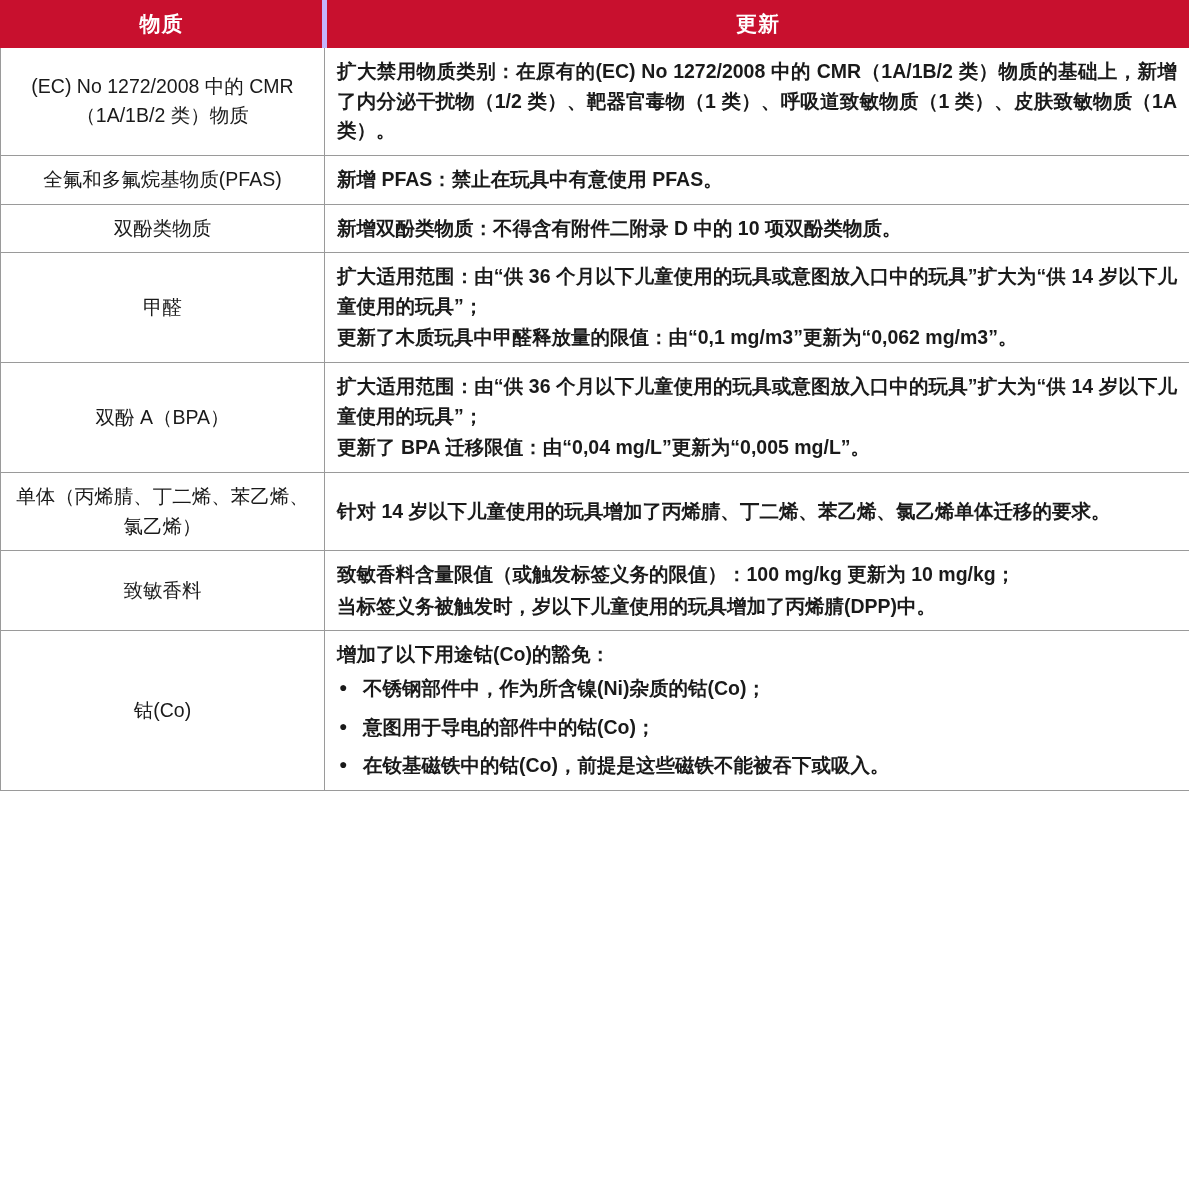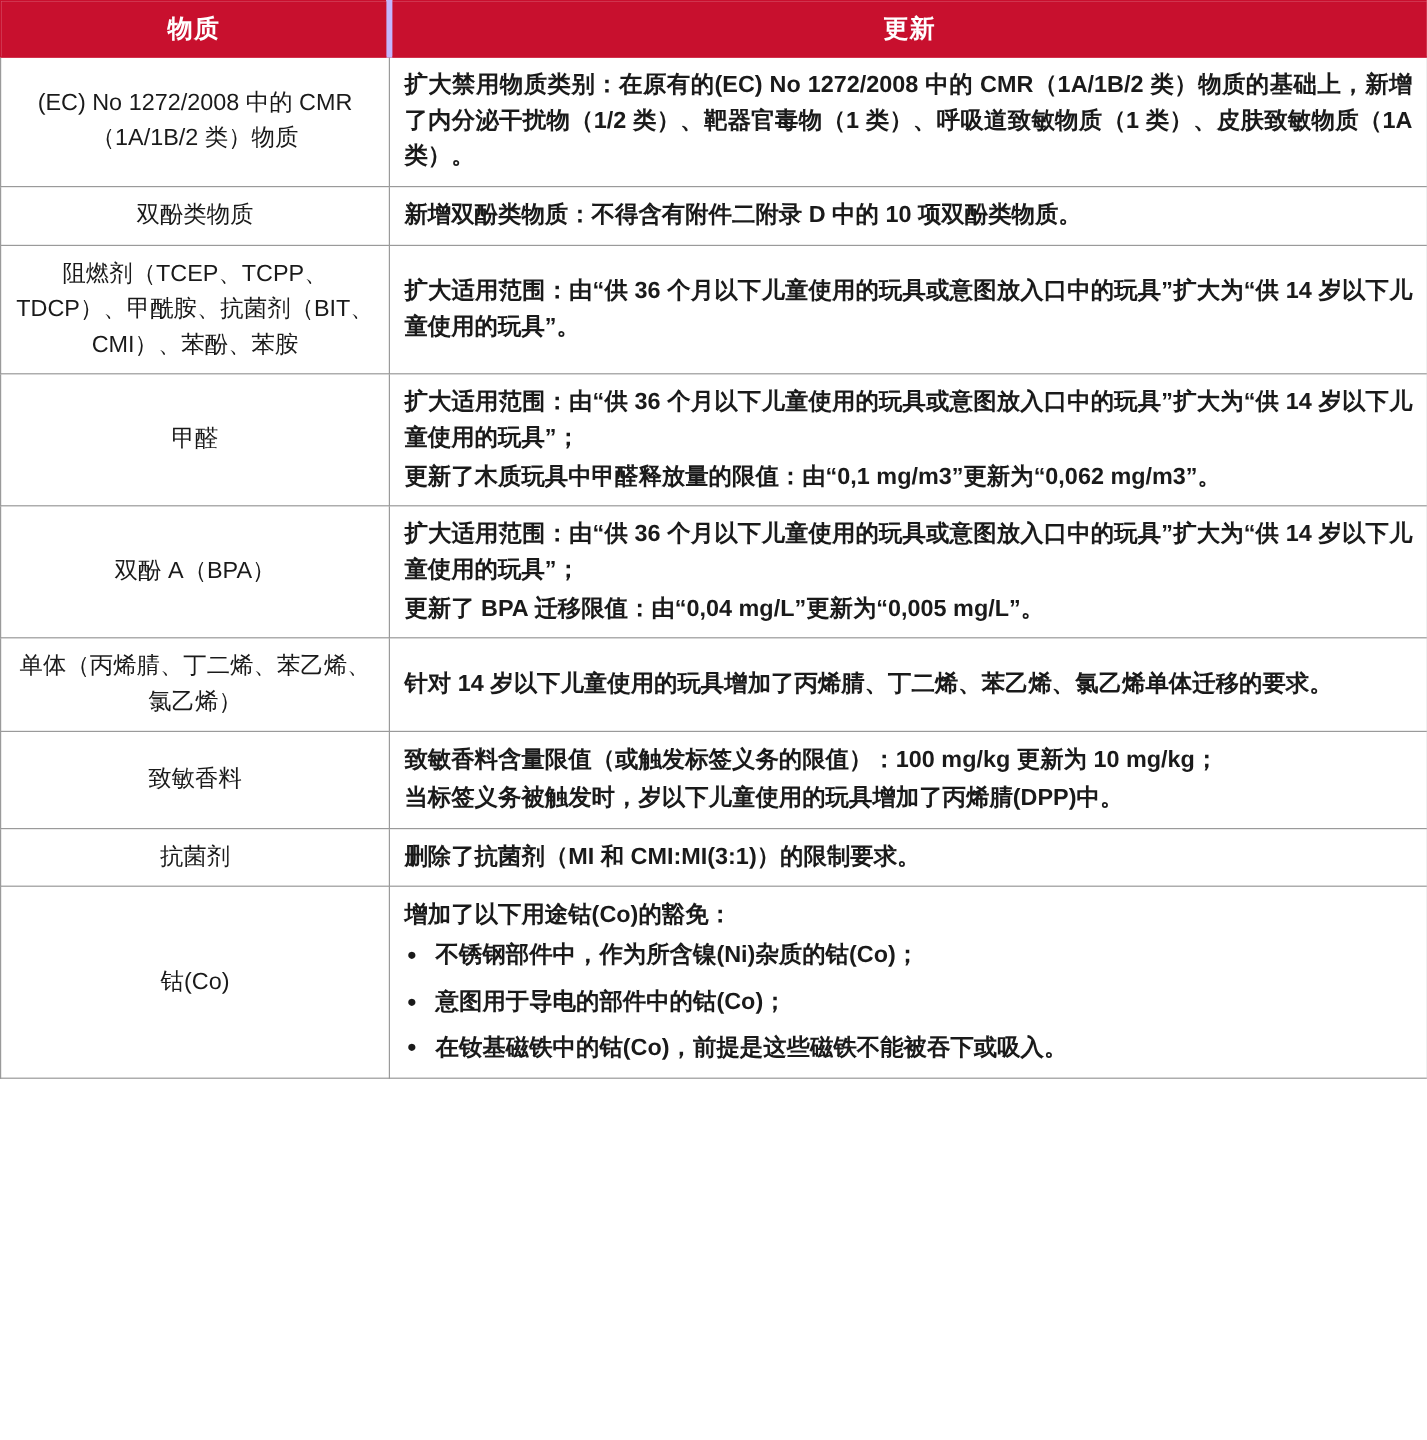--- a/index.html
+++ b/index.html
@@ -99,36 +99,36 @@
     </thead>
     <tbody>
 
       <tr>
         <td class="cell-substance">(EC) No 1272/2008 中的 CMR（1A/1B/2 类）物质</td>
         <td class="cell-update">
           <p class="para">扩大禁用物质类别：在原有的(EC) No 1272/2008 中的 CMR（1A/1B/2 类）物质的基础上，新增了内分泌干扰物（1/2 类）、靶器官毒物（1 类）、呼吸道致敏物质（1 类）、皮肤致敏物质（1A 类）。</p>
         </td>
       </tr>
 
+      <tr>
+        <td class="cell-substance">全氟和多氟烷基物质(PFAS)</td>
+        <td class="cell-update">
+          <p class="para">新增 PFAS：禁止在玩具中有意使用 PFAS。</p>
+        </td>
+      </tr>
 
       <tr>
         <td class="cell-substance">双酚类物质</td>
         <td class="cell-update">
           <p class="para">新增双酚类物质：不得含有附件二附录 D 中的 10 项双酚类物质。</p>
         </td>
       </tr>
 
 
 
-      <tr>
-        <td class="cell-substance">阻燃剂（TCEP、TCPP、TDCP）、甲酰胺、抗菌剂（BIT、CMI）、苯酚、苯胺</td>
-        <td class="cell-update">
-          <p class="para">扩大适用范围：由“供 36 个月以下儿童使用的玩具或意图放入口中的玩具”扩大为“供 14 岁以下儿童使用的玩具”。</p>
-        </td>
-      </tr>
 
       <tr>
         <td class="cell-substance">甲醛</td>
         <td class="cell-update">
           <p class="para">扩大适用范围：由“供 36 个月以下儿童使用的玩具或意图放入口中的玩具”扩大为“供 14 岁以下儿童使用的玩具”；</p>
           <p class="para">更新了木质玩具中甲醛释放量的限值：由“0,1 mg/m3”更新为“0,062 mg/m3”。</p>
         </td>
       </tr>
 
       <tr>
@@ -147,26 +147,20 @@
       </tr>
 
       <tr>
         <td class="cell-substance">致敏香料</td>
         <td class="cell-update">
           <p class="para">致敏香料含量限值（或触发标签义务的限值）：100 mg/kg 更新为 10 mg/kg；</p>
           <p class="para">当标签义务被触发时，岁以下儿童使用的玩具增加了丙烯腈(DPP)中。</p>
         </td>
       </tr>
 
-      <tr>
-        <td class="cell-substance">抗菌剂</td>
-        <td class="cell-update">
-          <p class="para">删除了抗菌剂（MI 和 CMI:MI(3:1)）的限制要求。</p>
-        </td>
-      </tr>
 
       <tr>
         <td class="cell-substance">钴(Co)</td>
         <td class="cell-update">
           <p class="para">增加了以下用途钴(Co)的豁免：</p>
           <ul class="bullets">
             <li>不锈钢部件中，作为所含镍(Ni)杂质的钴(Co)；</li>
             <li>意图用于导电的部件中的钴(Co)；</li>
             <li>在钕基磁铁中的钴(Co)，前提是这些磁铁不能被吞下或吸入。</li>
           </ul>

